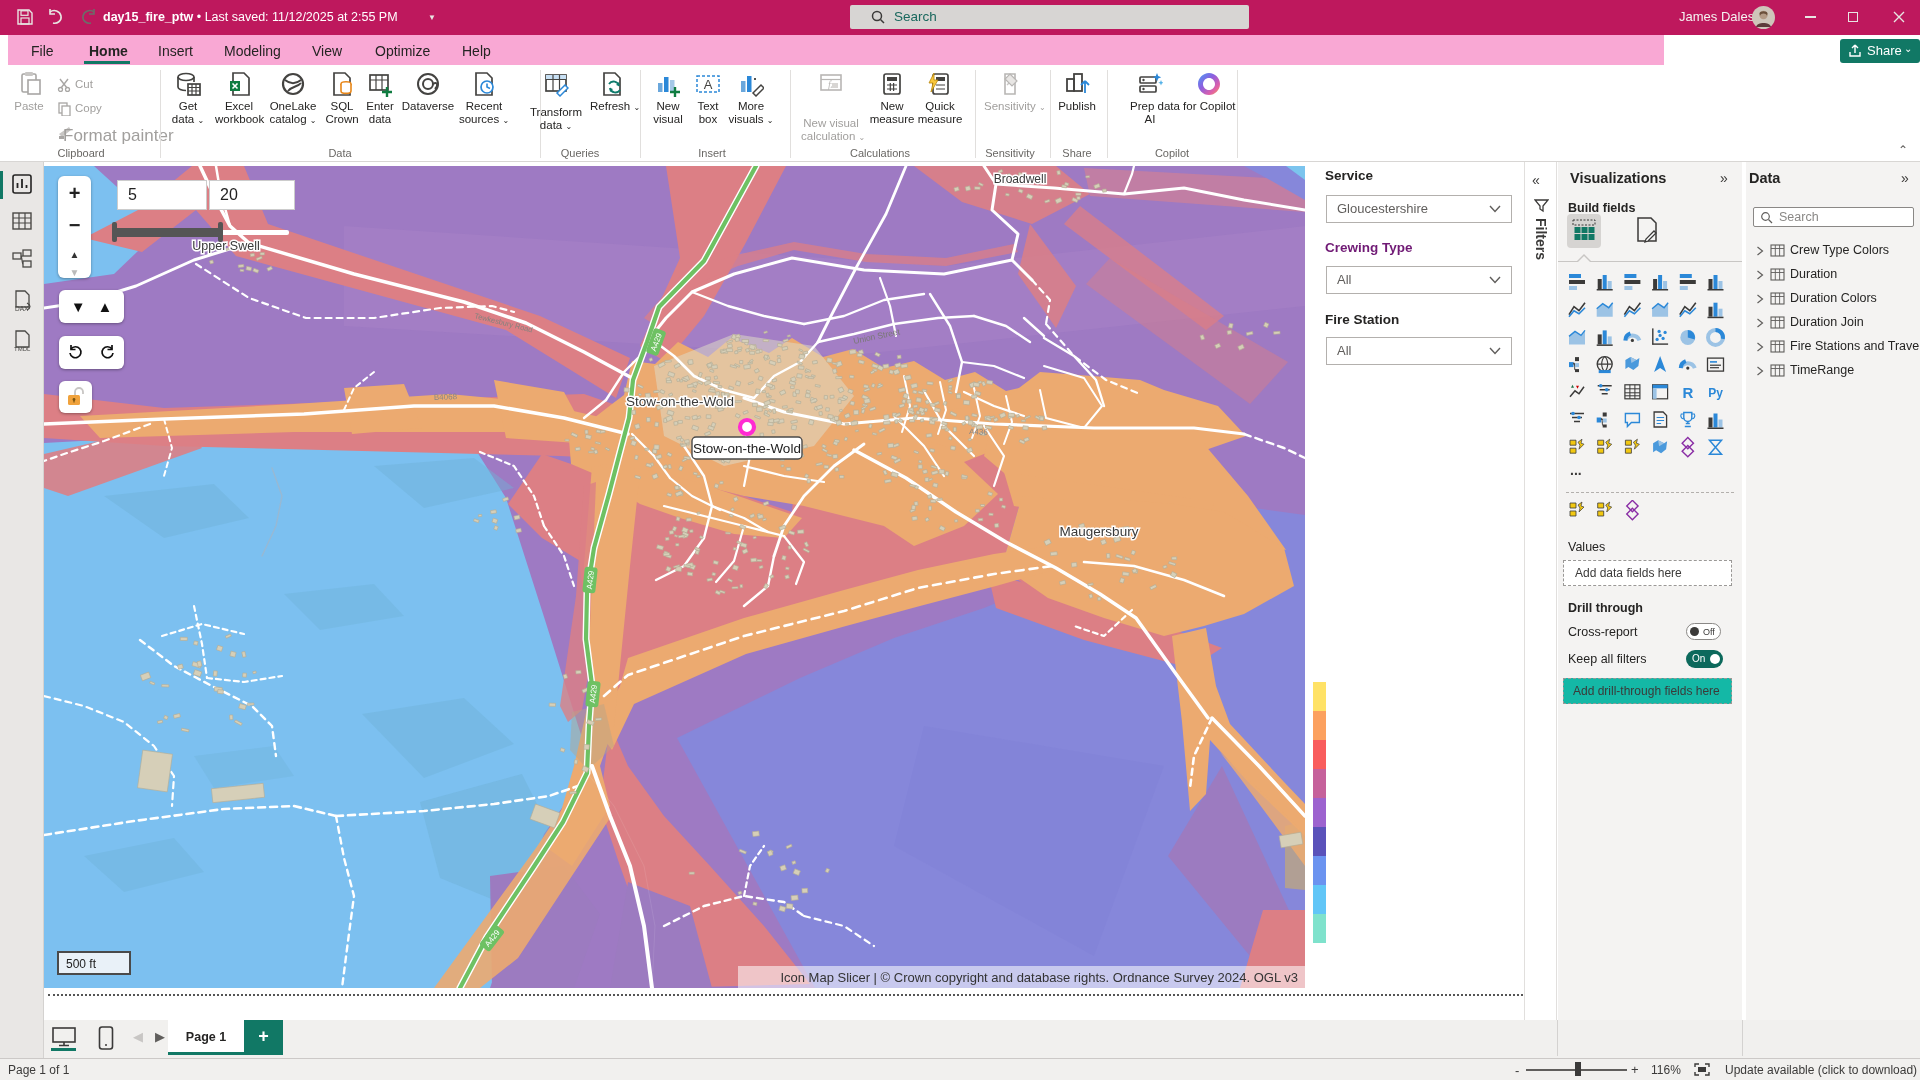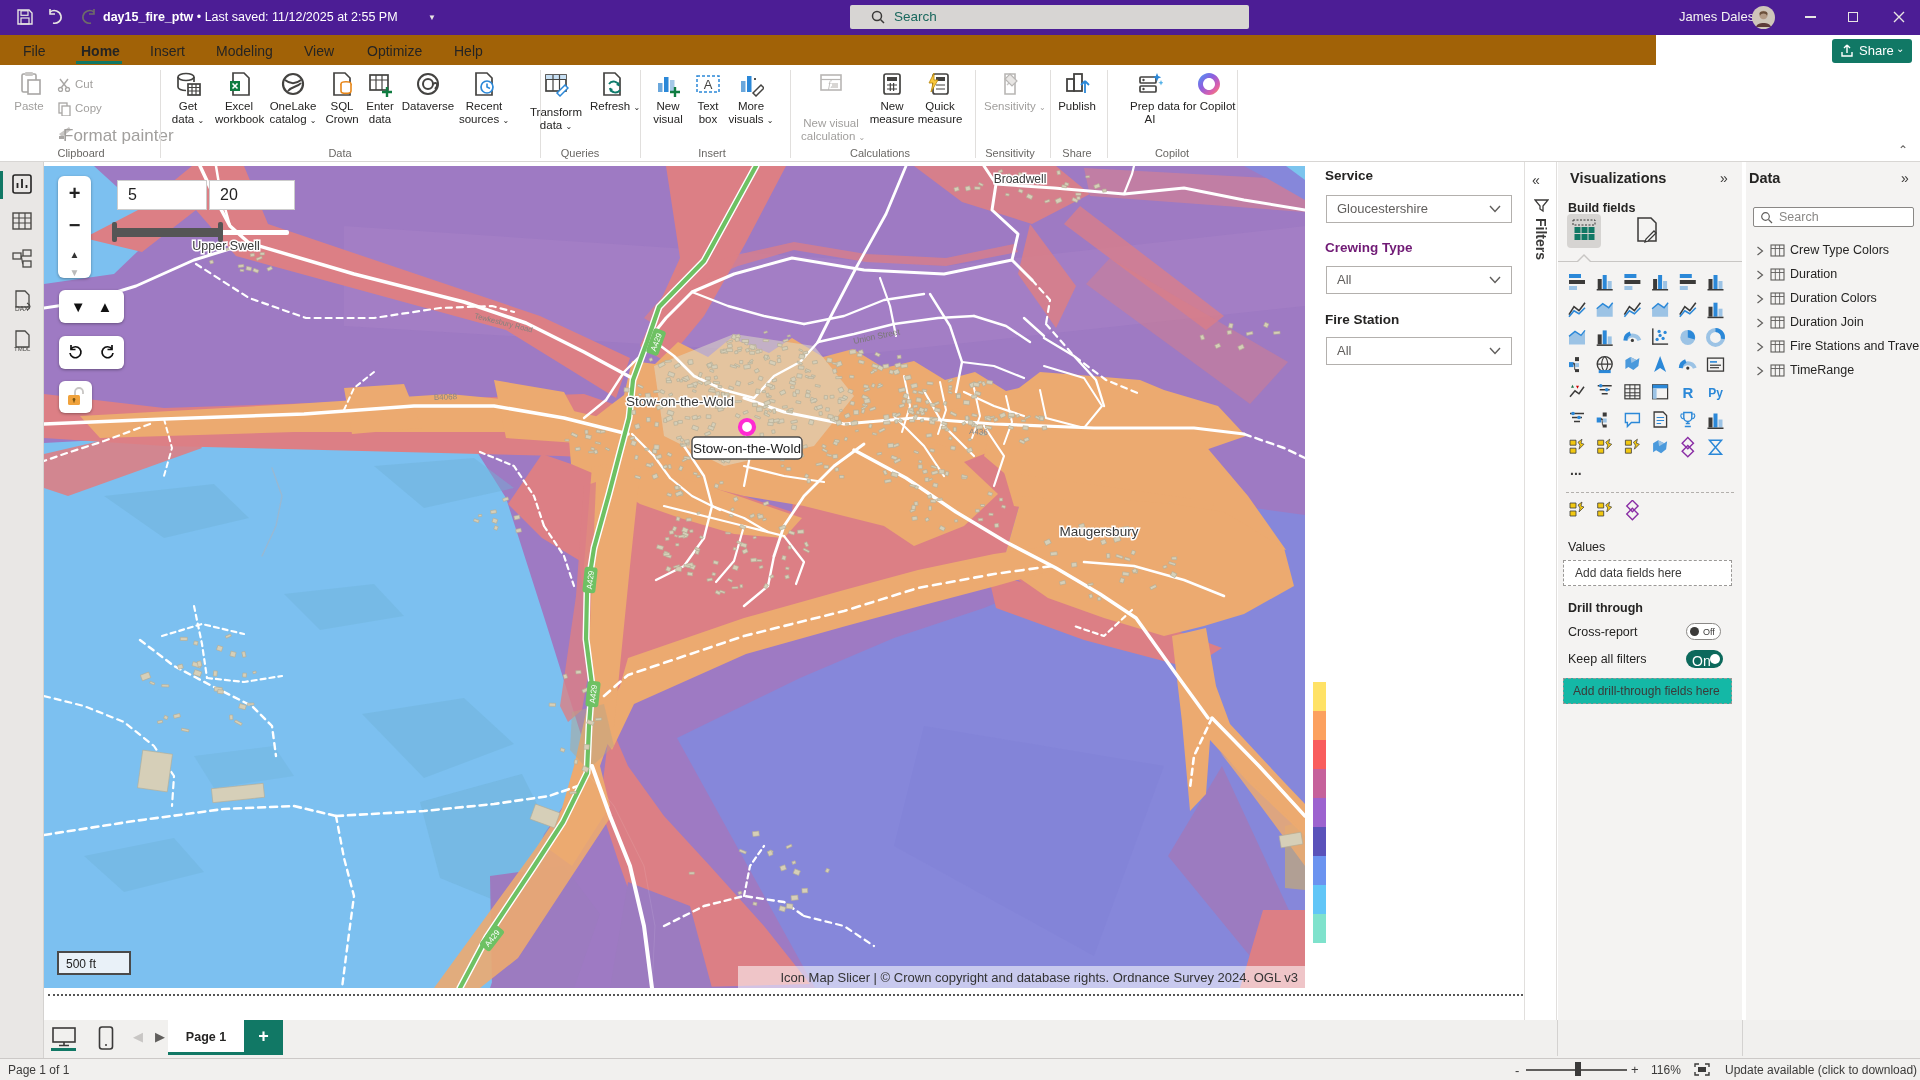--- a/index.html
+++ b/index.html
@@ -1,17 +1,17 @@
 <!DOCTYPE html>
 <html><head><meta charset="utf-8"><style>
 *{margin:0;padding:0;box-sizing:border-box}
 body{width:1920px;height:1080px;overflow:hidden;font-family:"Liberation Sans",sans-serif;background:#fff;position:relative}
 .abs{position:absolute}
 </style></head><body>
-<div class="abs" style="left:0;top:0;width:1920px;height:35px;background:#4c1d95;color:#fff">
+<div class="abs" style="left:0;top:0;width:1920px;height:35px;background:#be185d;color:#fff">
 <svg class="abs" style="left:16px;top:8px" width="18" height="18" viewBox="0 0 18 18">
       <path d="M2 2 H13 L16 5 V16 H2 Z" fill="none" stroke="#e8e6e3" stroke-width="1.4"></path>
       <rect x="5" y="2.8" width="7" height="4.5" fill="none" stroke="#e8e6e3" stroke-width="1.2"></rect>
       <rect x="5" y="10" width="8" height="6" fill="none" stroke="#e8e6e3" stroke-width="1.2"></rect>
     </svg>
 <svg class="abs" style="left:46px;top:8px" width="18" height="18" viewBox="0 0 18 18">
       <path d="M4 4 C8 1 14 3 15 8 C16 13 11 16 7 15" fill="none" stroke="#e8e6e3" stroke-width="1.6"></path>
       <path d="M4 1 V6 H9" fill="none" stroke="#e8e6e3" stroke-width="1.6"></path>
     </svg>
 <svg class="abs" style="left:80px;top:8px" width="18" height="18" viewBox="0 0 18 18">
@@ -33,21 +33,21 @@
       <circle cx="11.5" cy="9" r="4.2" fill="#b49a85"></circle>
       <path d="M7.5 7.5 C7.5 4.5 15.5 4.5 15.5 7.5 L15 9.8 C14 6.8 9 6.8 8 9.8 Z" fill="#6b4f3a"></path>
       <path d="M4 21 C5 15.5 18 15.5 19 21 Z" fill="#5d3a3a"></path>
     </svg>
 <div class="abs" style="left:1805px;top:16px;width:11px;height:1.6px;background:#e8e6e3"></div>
 <div class="abs" style="left:1848px;top:12px;width:10px;height:10px;border:1.6px solid #e8e6e3"></div>
 <svg class="abs" style="left:1893px;top:11px" width="12" height="12" viewBox="0 0 12 12">
       <path d="M1 1 L11 11 M11 1 L1 11" stroke="#e8e6e3" stroke-width="1.4"></path>
     </svg>
 </div>
-<div class="abs" style="left:0;top:35px;width:1656px;height:30px;background:#a16207;font-size:14px;color:#252423">
+<div class="abs" style="left:8px;top:35px;width:1656px;height:30px;background:#f9a8d4;font-size:14px;color:#252423">
 <div class="abs" style="left:23px;top:8px;font-weight:normal">File</div>
 <div class="abs" style="left:81px;top:8px;font-weight:bold">Home</div>
 <div class="abs" style="left:150px;top:8px;font-weight:normal">Insert</div>
 <div class="abs" style="left:216px;top:8px;font-weight:normal">Modeling</div>
 <div class="abs" style="left:304px;top:8px;font-weight:normal">View</div>
 <div class="abs" style="left:367px;top:8px;font-weight:normal">Optimize</div>
 <div class="abs" style="left:454px;top:8px;font-weight:normal">Help</div>
 <div class="abs" style="left:76px;top:26px;width:46px;height:3px;background:#117865"></div>
 <div class="abs" style="left:1832px;top:4px;width:80px;height:24px;background:#117865;border-radius:3px;color:#fff;font-size:13px">
       <svg class="abs" style="left:8px;top:5px" width="14" height="14" viewBox="0 0 14 14">
@@ -1452,21 +1452,21 @@
 <div class="abs" style="left:10px;top:378px;font-size:12.5px;color:#252423">Values</div>
 <div class="abs" style="left:5px;top:398px;width:169px;height:26px;background:#fff;border:1px dashed #9a9896;font-size:12px;color:#3b3a39;line-height:24px;padding-left:11px">Add data fields here</div>
 <div class="abs" style="left:10px;top:439px;font-size:12.5px;font-weight:bold;color:#252423">Drill through</div>
 <div class="abs" style="left:10px;top:463px;font-size:12.5px;color:#252423">Cross-report</div>
 <div class="abs" style="left:128px;top:461px;width:35px;height:17px;border:1px solid #8a8886;border-radius:9px;background:#fff">
       <div class="abs" style="left:3px;top:3px;width:9px;height:9px;border-radius:50%;background:#3b3a39"></div>
       <div class="abs" style="left:16px;top:3px;font-size:9px;color:#3b3a39">Off</div>
     </div>
 <div class="abs" style="left:10px;top:490px;font-size:12.5px;color:#252423">Keep all filters</div>
 <div class="abs" style="left:128px;top:488px;width:37px;height:18px;border-radius:9px;background:#0c695c">
-      <div class="abs" style="left:6px;top:3px;font-size:14px;color:#fff">On</div>
+      <div class="abs" style="left:6px;top:3px;font-size:10px;color:#fff">On</div>
       <div class="abs" style="left:24px;top:3.5px;width:10px;height:10px;border-radius:50%;background:#fff"></div>
     </div>
 <div class="abs" style="left:5px;top:516px;width:169px;height:26px;background:#14b8a6;border:1px dashed #9a9896;font-size:12px;color:#3b3a39;line-height:24px;padding-left:9px">Add drill-through fields here</div>
 </div>
 <div class="abs" style="left:1742px;top:162px;width:4px;height:894px;background:#fff"></div>
 <div class="abs" style="left:1746px;top:162px;width:174px;height:894px;background:#f4f3f2">
 <div class="abs" style="left:3px;top:8px;font-size:14.5px;font-weight:bold;color:#252423">Data</div>
 <div class="abs" style="left:155px;top:8px;font-size:14px;color:#3b3a39">»</div>
 <div class="abs" style="left:7px;top:45px;width:161px;height:20px;background:#fff;border:1px solid #8a8886;border-radius:2px">
       <svg class="abs" style="left:6px;top:3px" width="13" height="13" viewBox="0 0 13 13">

